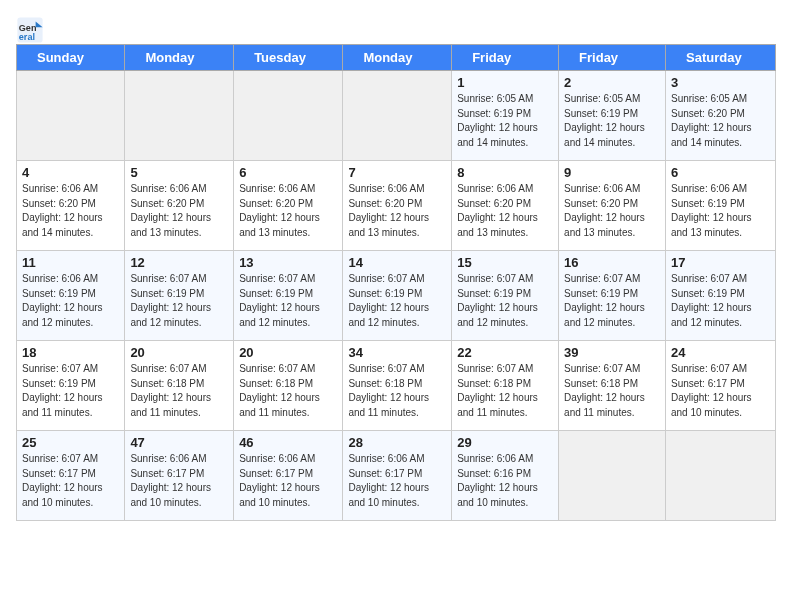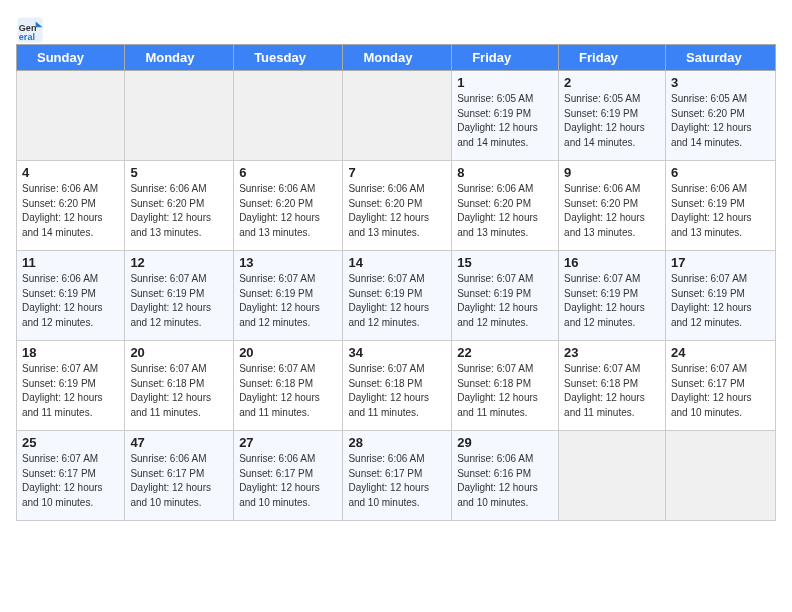--- a/index.html
+++ b/index.html
@@ -284,21 +284,21 @@
 and 11 minutes.</div>
         </td>
         <td>
           <span class="day-num">22</span>
           <div class="day-info" style="white-space: pre-line;">Sunrise: 6:07 AM
 Sunset: 6:18 PM
 Daylight: 12 hours
 and 11 minutes.</div>
         </td>
         <td>
-          <span class="day-num">23</span>
+          <span class="day-num">39</span>
           <div class="day-info" style="white-space: pre-line;">Sunrise: 6:07 AM
 Sunset: 6:18 PM
 Daylight: 12 hours
 and 11 minutes.</div>
         </td>
         <td>
           <span class="day-num">24</span>
           <div class="day-info" style="white-space: pre-line;">Sunrise: 6:07 AM
 Sunset: 6:17 PM
 Daylight: 12 hours
@@ -314,21 +314,21 @@
 and 10 minutes.</div>
         </td>
         <td>
           <span class="day-num">47</span>
           <div class="day-info" style="white-space: pre-line;">Sunrise: 6:06 AM
 Sunset: 6:17 PM
 Daylight: 12 hours
 and 10 minutes.</div>
         </td>
         <td>
-          <span class="day-num">27</span>
+          <span class="day-num">46</span>
           <div class="day-info" style="white-space: pre-line;">Sunrise: 6:06 AM
 Sunset: 6:17 PM
 Daylight: 12 hours
 and 10 minutes.</div>
         </td>
         <td>
           <span class="day-num">28</span>
           <div class="day-info" style="white-space: pre-line;">Sunrise: 6:06 AM
 Sunset: 6:17 PM
 Daylight: 12 hours

